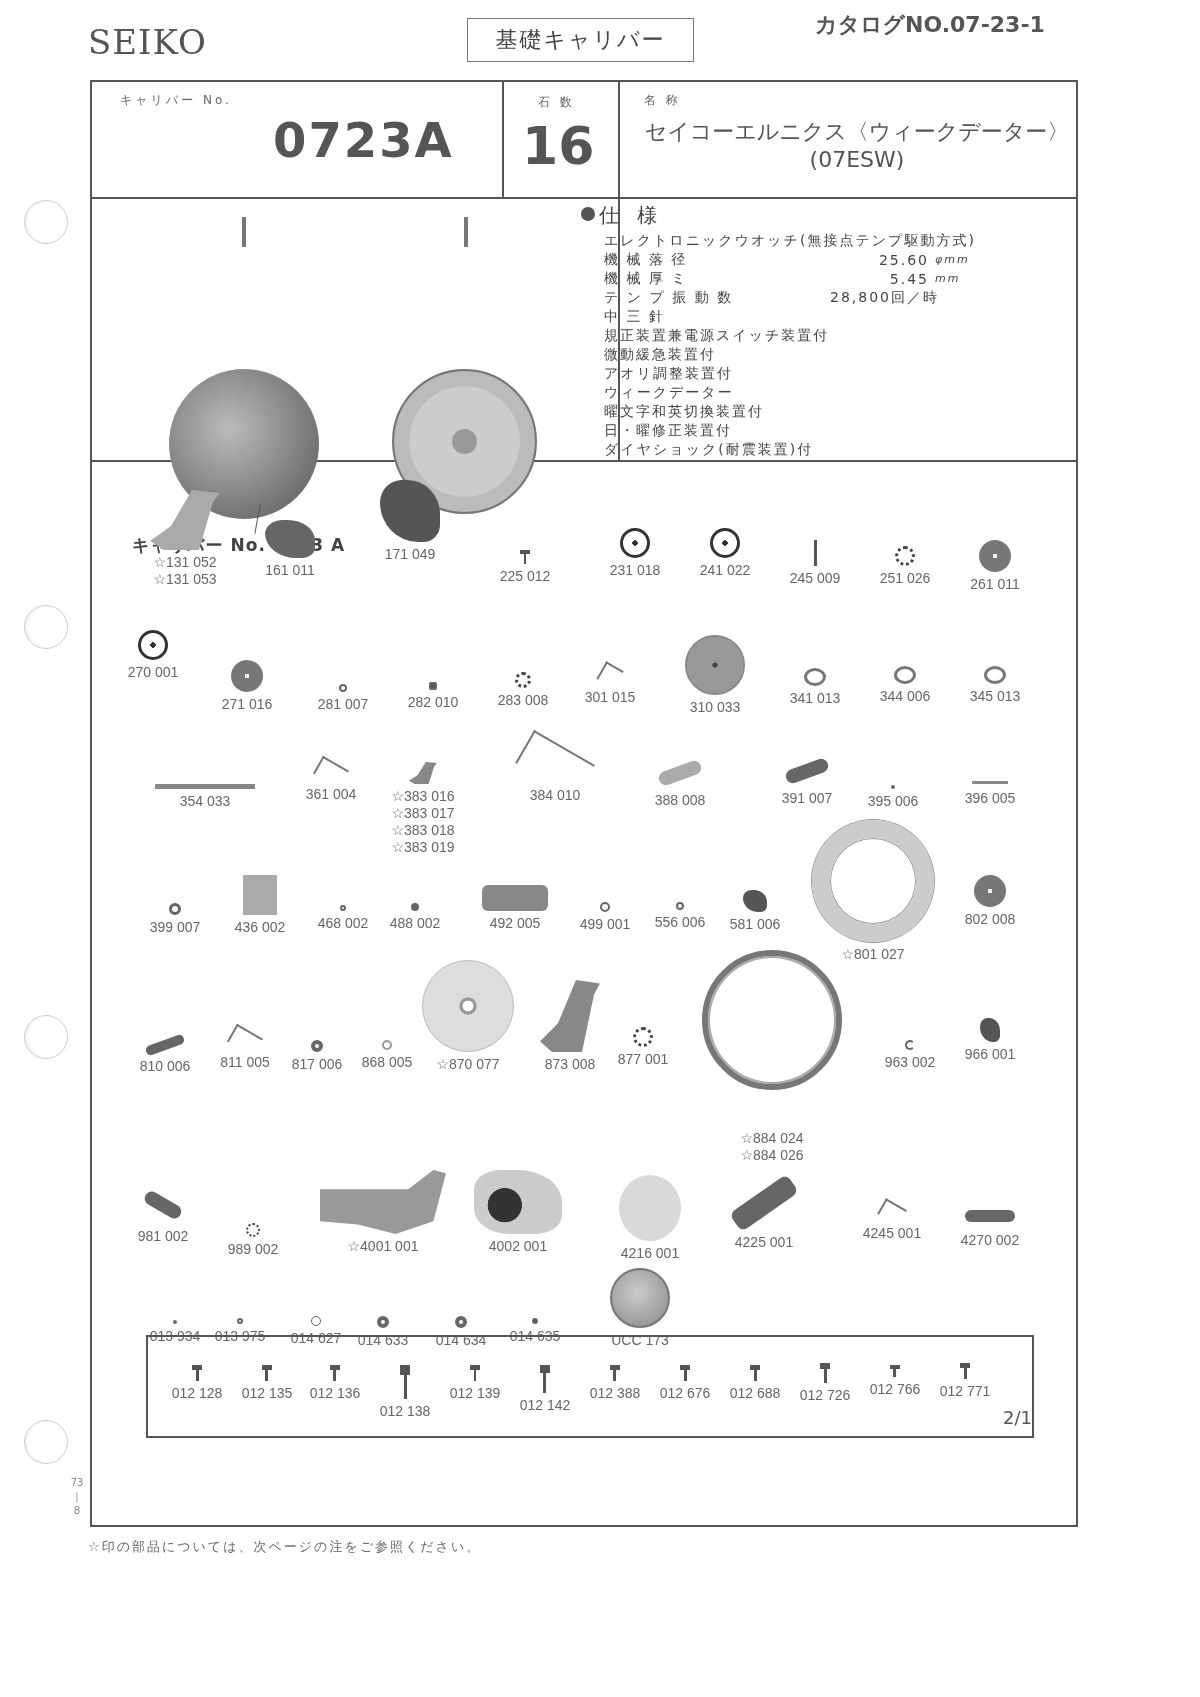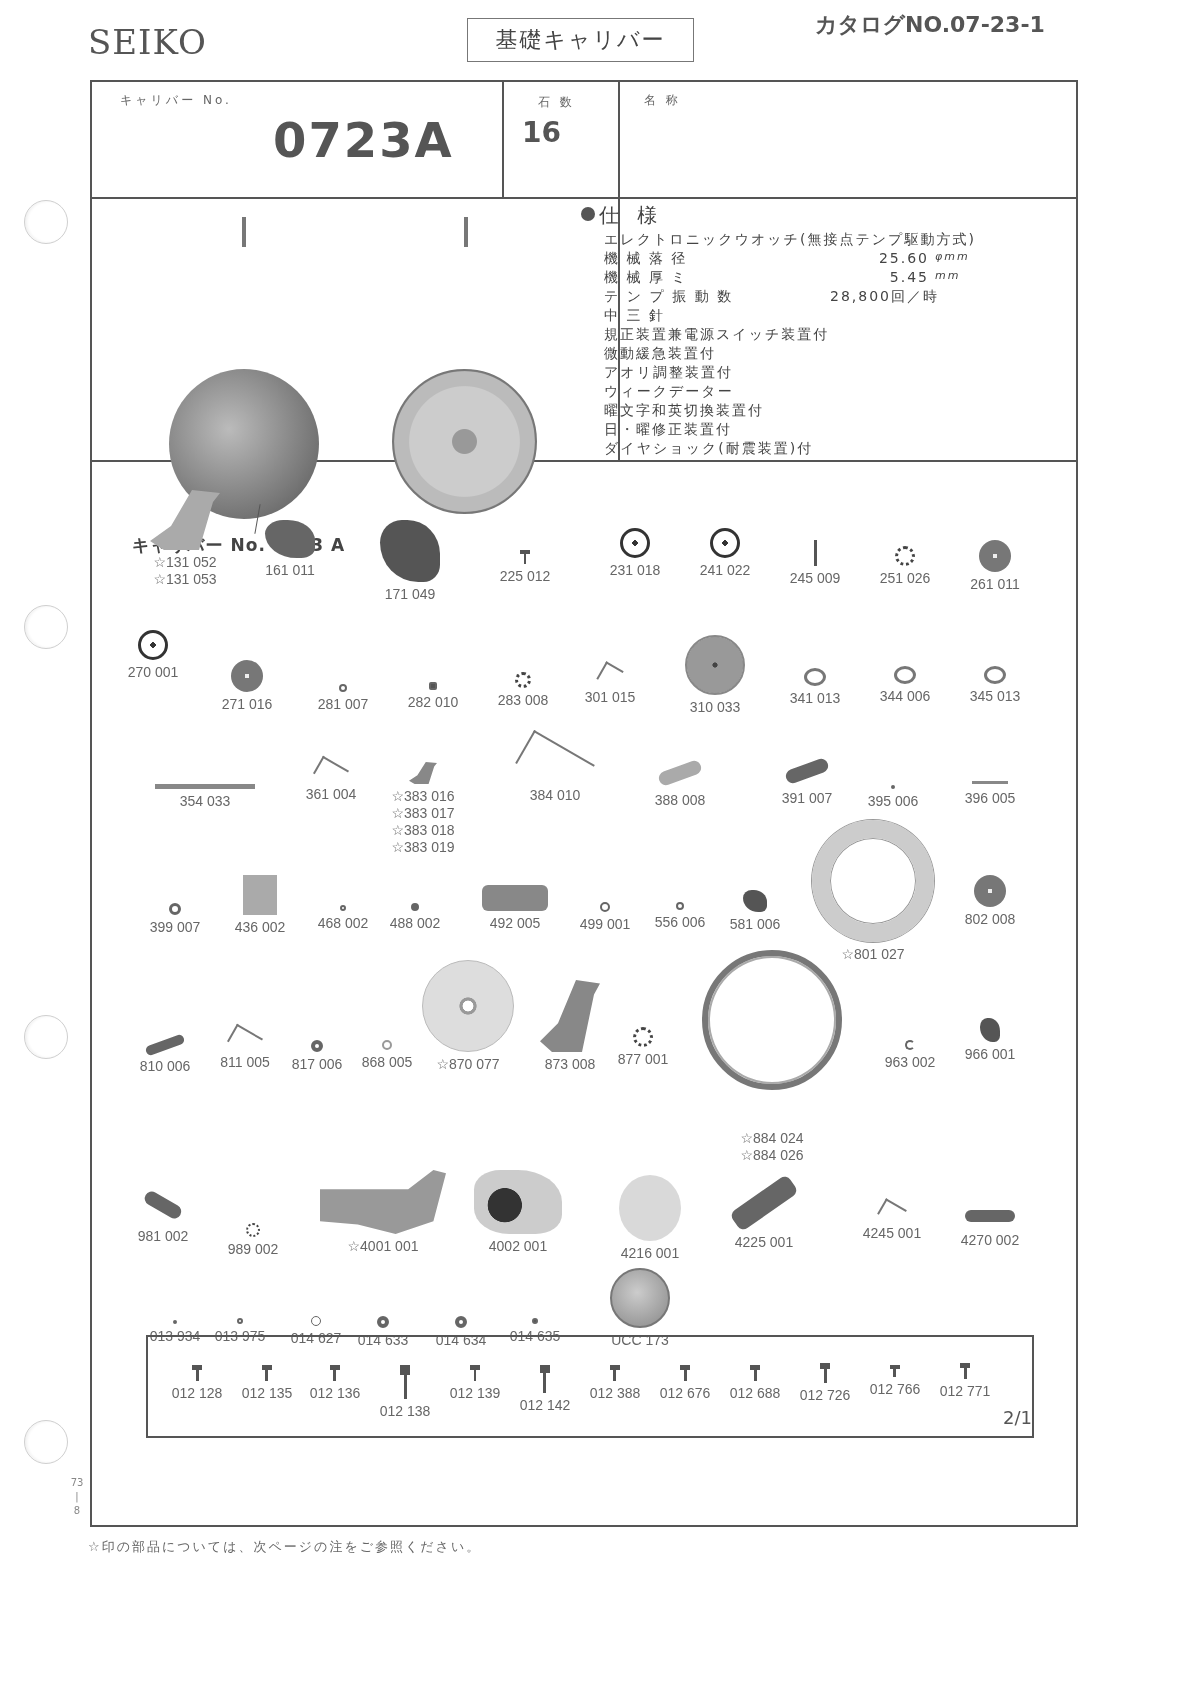--- a/index.html
+++ b/index.html
@@ -17,38 +17,38 @@
   .catalog-no { position: absolute; left: 815px; top: 10px; font-size: 22px; color: #555; font-weight: bold; }
 
   .frame { position: absolute; left: 90px; top: 80px; width: 988px; height: 1447px;
            border: 2px solid #555; }
   .hline { position: absolute; left: 0; right: 0; height: 2px; background: #555; }
   .vline { position: absolute; top: 0; width: 2px; background: #555; }
 
   .small-lbl { position: absolute; font-size: 12px; color: #666; letter-spacing: 3px; }
   .caliber-no { position: absolute; left: 133px; top: 30px; font-size: 48px; font-weight: bold;
                 color: #555; letter-spacing: 2px; margin-left: 48px; }
-  .jewels { position: absolute; left: 430px; top: 34px; font-size: 28px; font-weight: bold; color: #555; }
+  .jewels { position: absolute; left: 430px; top: 34px; font-size: 52px; font-weight: bold; color: #555; }
   .name-jp { position: absolute; left: 550px; top: 36px; width: 430px; text-align: center;
              font-size: 22px; color: #555; line-height: 28px; }
 
   .mvmt { position: absolute; border-radius: 50%; }
   .mvmt-front { left: 77px; top: 170px; width: 150px; height: 150px;
                 background: radial-gradient(circle at 40% 40%, #bbb 0%, #888 50%, #555 100%); }
   .mvmt-back  { left: 300px; top: 170px; width: 145px; height: 145px;
                 background: radial-gradient(circle, #999 0 12%, #ccc 13% 55%, #bbb 56% 70%, #999 71% 100%);
                 border: 2px solid #777; }
   .stem { position: absolute; width: 4px; height: 30px; background: #777; }
   .mvmt-caption { position: absolute; left: 40px; top: 335px; font-size: 17px; font-weight: bold; color: #444; letter-spacing: 1px; }
   .arrow-line { position: absolute; left: 165px; top: 305px; width: 1px; height: 30px; background:#555; transform: rotate(10deg); }
 
   .spec { position: absolute; left: 567px; top: 202px; width: 420px; font-size: 14px; color: #444; }
   .spec-title { font-size: 20px; margin-left: 14px; margin-bottom: 2px; letter-spacing: 6px; }
   .spec-title .dot { display: inline-block; width: 14px; height: 14px; border-radius: 50%; background: #555; margin-right: 4px; vertical-align: 1px; }
-  .spec-row { display: flex; height: 19px; margin-left: 37px; letter-spacing: 2px; }
+  .spec-row { display: flex; height: 19px; align-items: center; margin-left: 37px; letter-spacing: 2px; }
   .spec-row .k { width: 215px; }
   .spec-row .v { width: 110px; text-align: right; }
   .spec-row .u { margin-left: 6px; font-size: 11px; font-style: italic; }
 
   .part { position: absolute; text-align: center; font-size: 14px; color: #666; font-family: "Liberation Sans Narrow", "Liberation Sans", sans-serif; }
   .part .ic { margin: 0 auto 4px auto; }
   .part .code { display: block; line-height: 17px; white-space: nowrap; }
 
   .ic-plate { width: 70px; height: 60px; background: #aaa; clip-path: polygon(60% 0,100% 5%,90% 20%,70% 100%,20% 100%,0 85%,30% 60%); }
   .ic-dark { width: 60px; height: 50px; background: #555; border-radius: 40% 60% 30% 70%; }
@@ -93,20 +93,24 @@
   <div class="hline" style="top:115px"></div>
   <div class="vline" style="left:410px;height:115px"></div>
   <div class="vline" style="left:526px;height:380px"></div>
   <div class="hline" style="top:378px"></div>
 
   <div class="small-lbl" style="left:28px;top:10px">キャリバー No.</div>
   <div class="caliber-no">0723A</div>
   <div class="small-lbl" style="left:446px;top:12px">石 数</div>
   <div class="jewels">16</div>
   <div class="small-lbl" style="left:552px;top:10px">名 称</div>
+  <div class="name-jp">
+    <div>セイコーエルニクス〈ウィークデーター〉</div>
+    <div>(07ESW)</div>
+  </div>
 
   <div style="position:absolute;left:0;top:117px;width:526px;height:261px">
     <div class="stem" style="left:150px;top:18px"></div>
     <div class="mvmt mvmt-front"></div>
     <div class="stem" style="left:372px;top:18px"></div>
     <div class="mvmt mvmt-back"></div>
     <div class="arrow-line"></div>
     <div class="mvmt-caption">キャリバー No. 0723 A</div>
   </div>
 </div>
@@ -160,21 +164,21 @@
 
   <div class="part" style="left:145px;top:490px;width:80px">
       <div class="ic ic-plate"></div>
       <span class="code">☆131 052</span>
       <span class="code">☆131 053</span>
     </div>
   <div class="part" style="left:255px;top:520px;width:70px">
       <div class="ic ic-dark" style="width:50px;height:38px;background:#666"></div>
       <span class="code">161 011</span>
     </div>
-  <div class="part" style="left:370px;top:520px;width:80px">
+  <div class="part" style="left:370px;top:480px;width:80px">
       <div class="ic ic-dark" style="height:62px"></div>
       <span class="code">171 049</span>
     </div>
   <div class="part" style="left:490px;top:550px;width:70px">
       <div class="ic ic-screw" style="height:14px"></div>
       <span class="code">225 012</span>
     </div>
   <div class="part" style="left:600px;top:510px;width:70px">
       <div class="ic ic-wheel" style="margin-top:18px"></div>
       <span class="code">231 018</span>

